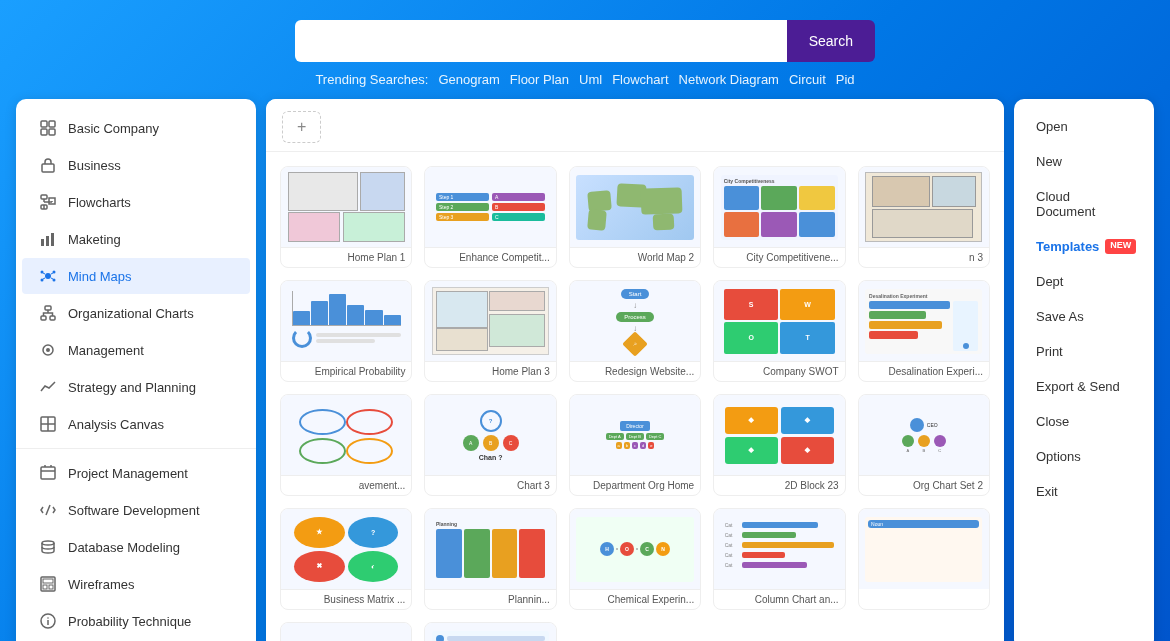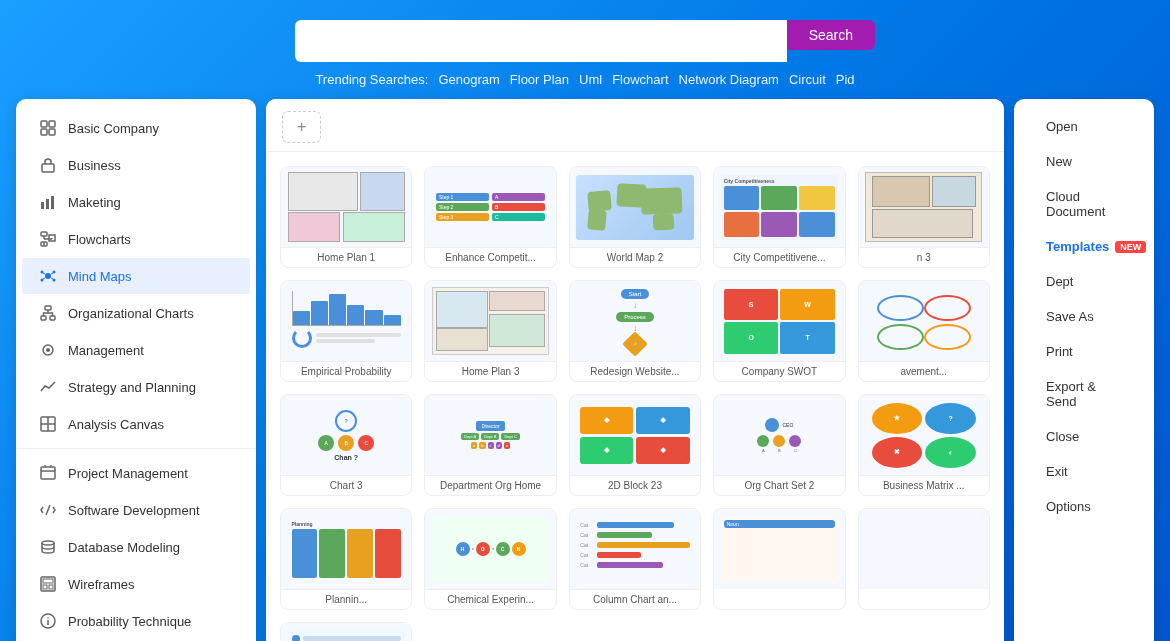--- a/index.html
+++ b/index.html
@@ -28,23 +28,23 @@
     .search-input {
       flex: 1;
       height: 42px;
       border: none;
       border-radius: 6px 0 0 6px;
       padding: 0 16px;
       font-size: 14px;
       outline: none;
     }
     .search-button {
-      height: 30px;
+      height: 42px;
       padding: 0 22px;
-      background: #a21caf;
+      background: #4c1d95;
       color: white;
       border: none;
       border-radius: 0 6px 6px 0;
       font-size: 14px;
       cursor: pointer;
       font-weight: 500;
     }
     .trending-row {
       display: flex;
       align-items: center;
@@ -161,40 +161,39 @@
       display: flex;
       align-items: center;
       justify-content: center;
       overflow: hidden;
       position: relative;
     }
     .template-label {
       padding: 4px 6px;
       font-size: 10px;
       color: #555;
-      text-align: center;
+      text-align: right;
       white-space: nowrap;
       overflow: hidden;
       text-overflow: ellipsis;
       border-top: 1px solid #eee;
     }
 
     
     .right-panel {
       width: 140px;
       background: white;
       border-radius: 10px;
       padding: 10px 0;
       flex-shrink: 0;
       box-shadow: 0 2px 12px rgba(0,0,0,0.15);
     }
     .right-item {
       display: flex;
-      align-items: center;
-      padding: 10px 32px;
+      padding: 10px 22px;
       font-size: 13px;
       color: #333;
       cursor: pointer;
     }
     .right-item.active { color: #1a73e8; font-weight: 600; }
     .new-badge {
       background: #ff4444;
       color: white;
       font-size: 9px;
       padding: 1px 5px;
@@ -356,38 +355,38 @@
         <svg width="16" height="16" viewBox="0 0 16 16" fill="none">
             <rect x="2" y="7" width="12" height="8" rx="1" stroke="#666" stroke-width="1.5"></rect>
             <path d="M5 7V5a3 3 0 016 0v2" stroke="#666" stroke-width="1.5"></path>
           </svg>
       </span>
       <span>Business</span>
     </div>
     <div class="sidebar-item">
       <span class="icon">
         <svg width="16" height="16" viewBox="0 0 16 16" fill="none">
-            <rect x="1" y="8" width="3" height="7" fill="#666"></rect>
-            <rect x="6" y="5" width="3" height="10" fill="#666"></rect>
-            <rect x="11" y="2" width="3" height="13" fill="#666"></rect>
-          </svg>
-      </span>
-      <span>Maketing</span>
-    </div>
-    <div class="sidebar-item">
-      <span class="icon">
-        <svg width="16" height="16" viewBox="0 0 16 16" fill="none">
             <rect x="1" y="1" width="6" height="4" rx="1" stroke="#666" stroke-width="1.5"></rect>
             <path d="M4 5v3M4 8h8M12 8v-1" stroke="#666" stroke-width="1.5"></path>
             <polygon points="9,4 15,4 15,10 9,10" stroke="#666" stroke-width="1.5" fill="none"></polygon>
             <path d="M4 11v4" stroke="#666" stroke-width="1.5"></path>
             <rect x="1" y="11" width="6" height="4" rx="1" stroke="#666" stroke-width="1.5"></rect>
           </svg>
       </span>
       <span>Flowcharts</span>
+    </div>
+    <div class="sidebar-item">
+      <span class="icon">
+        <svg width="16" height="16" viewBox="0 0 16 16" fill="none">
+            <rect x="1" y="8" width="3" height="7" fill="#666"></rect>
+            <rect x="6" y="5" width="3" height="10" fill="#666"></rect>
+            <rect x="11" y="2" width="3" height="13" fill="#666"></rect>
+          </svg>
+      </span>
+      <span>Maketing</span>
     </div>
     <div class="sidebar-item active">
       <span class="icon">
         <svg width="16" height="16" viewBox="0 0 16 16" fill="none">
             <circle cx="8" cy="8" r="3" fill="#1a73e8"></circle>
             <circle cx="2" cy="4" r="1.5" fill="#1a73e8"></circle>
             <circle cx="14" cy="4" r="1.5" fill="#1a73e8"></circle>
             <circle cx="2" cy="12" r="1.5" fill="#1a73e8"></circle>
             <circle cx="14" cy="12" r="1.5" fill="#1a73e8"></circle>
             <line x1="5" y1="6" x2="3" y2="5" stroke="#1a73e8" stroke-width="1"></line>
@@ -633,20 +632,39 @@
           <div class="mini-swot">
             <div class="swot-q" style="background:#e74c3c;">S</div>
             <div class="swot-q" style="background:#f39c12;">W</div>
             <div class="swot-q" style="background:#2ecc71;">O</div>
             <div class="swot-q" style="background:#3498db;">T</div>
           </div>
         </div>
         <div class="template-label">Company SWOT</div>
       </div>
 
+      <div class="template-card">
+        <div class="template-thumb">
+          <div style="width:90%;height:65px;background:#f8f8f8;border-radius:3px;padding:4px;overflow:hidden;">
+            <div style="font-size:5px;color:#666;margin-bottom:2px;font-weight:bold;">Desalination Experiment</div>
+            <div style="display:flex;gap:3px;height:50px;">
+              <div style="display:flex;flex-direction:column;gap:2px;flex:1;">
+                <div style="height:8px;background:#4a90d9;border-radius:2px;"></div>
+                <div style="height:8px;background:#5ba85a;border-radius:2px;width:70%;"></div>
+                <div style="height:8px;background:#e8a020;border-radius:2px;width:90%;"></div>
+                <div style="height:8px;background:#e74c3c;border-radius:2px;width:60%;"></div>
+              </div>
+              <div style="width:25px;height:100%;background:#e8f4ff;border-radius:2px;display:flex;align-items:flex-end;justify-content:center;padding-bottom:2px;">
+                <div style="width:6px;height:6px;border-radius:50%;background:#4a90d9;"></div>
+              </div>
+            </div>
+          </div>
+        </div>
+        <div class="template-label">Desalination Experi...</div>
+      </div>
 
       <div class="template-card">
         <div class="template-thumb">
           <div style="width:90%;height:65px;background:#f5f8ff;border-radius:3px;padding:3px;position:relative;overflow:hidden;">
             <div style="position:absolute;left:10%;top:10%;width:40%;height:40%;border-radius:50%;border:2px solid #4a90d9;"></div>
             <div style="position:absolute;right:10%;top:10%;width:40%;height:40%;border-radius:50%;border:2px solid #e74c3c;"></div>
             <div style="position:absolute;left:10%;bottom:5%;width:40%;height:40%;border-radius:50%;border:2px solid #5ba85a;"></div>
             <div style="position:absolute;right:10%;bottom:5%;width:40%;height:40%;border-radius:50%;border:2px solid #f39c12;"></div>
           </div>
         </div>
@@ -863,20 +881,20 @@
     <div class="right-item">
       <span>Print</span>
     </div>
     <div class="right-item">
       <span>Export &amp; Send</span>
     </div>
     <div class="right-item">
       <span>Close</span>
     </div>
     <div class="right-item">
+      <span>Options</span>
+    </div>
+    <div class="right-item">
       <span>Exit</span>
     </div>
-    <div class="right-item">
-      <span>Options</span>
-    </div>
   </div>
 
 </div>
 
 </body></html>

